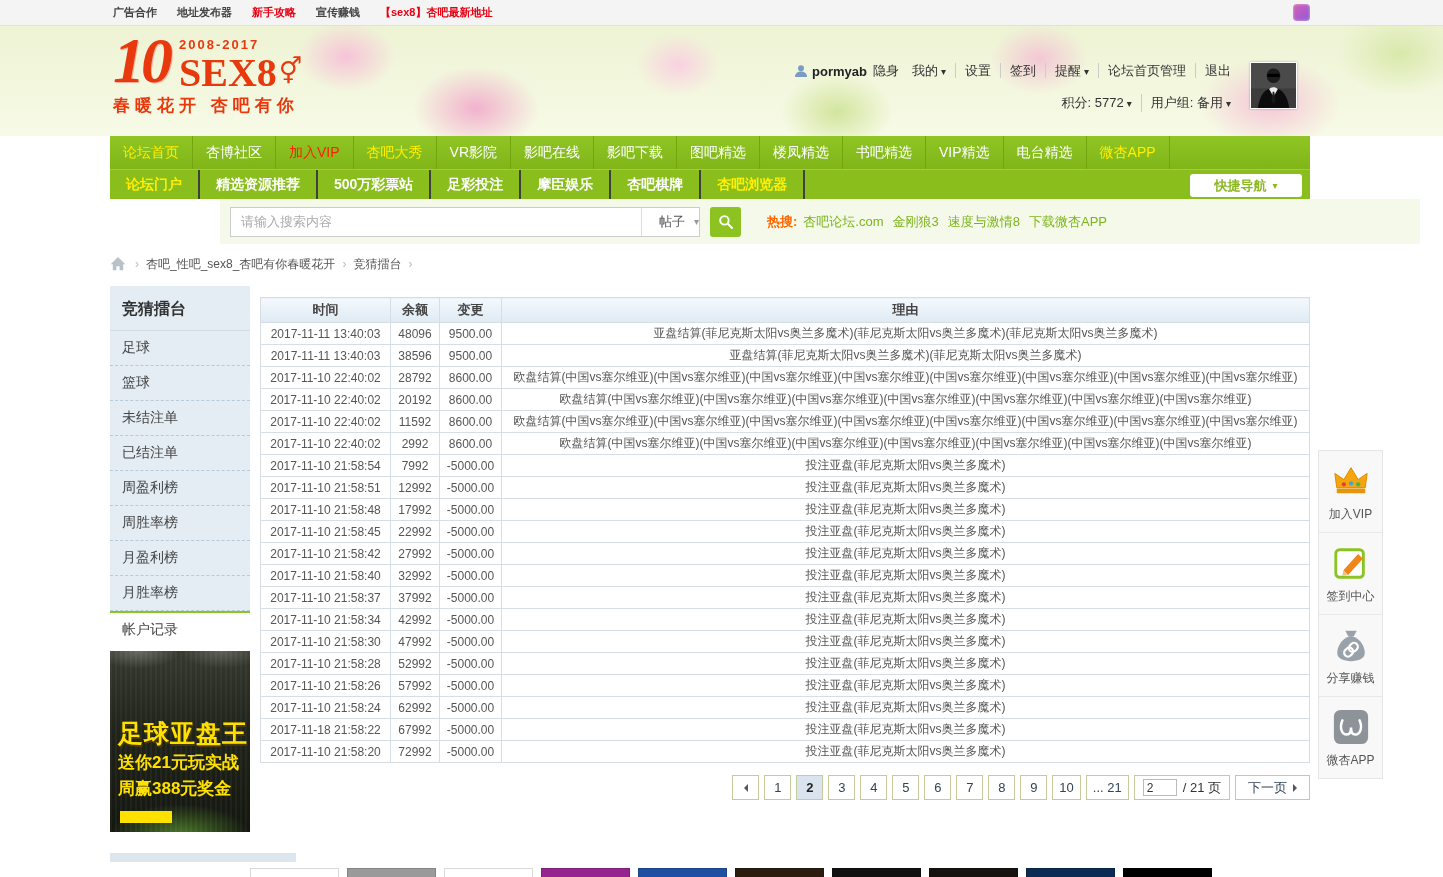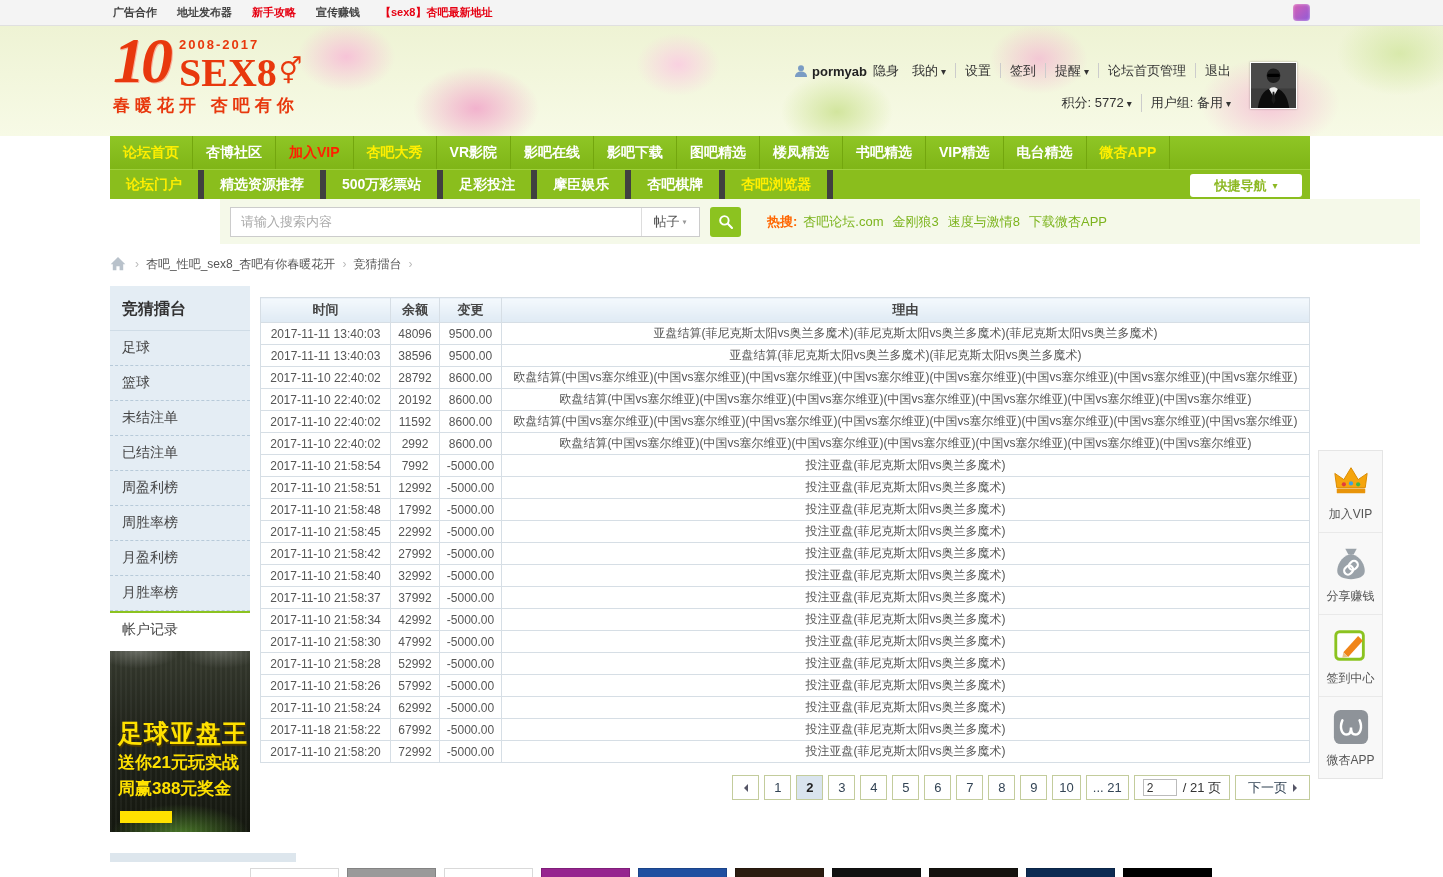--- a/index.html
+++ b/index.html
@@ -47,42 +47,42 @@
   .hidden-link { color:#333; margin-right:4px; }
   .menu-item { padding:0 9px; border-left:1px solid #ccc; color:#333; white-space:nowrap; }
   .menu-item:first-child { border-left:none; }
   .user-row1 .menu-item a, .menu-item span { color:#333; }
   .caret { color:#999; font-size:10px; margin-left:3px; }
   .avatar { width:47px; height:47px; border:1px solid #fff; box-shadow:0 0 2px rgba(0,0,0,.3); }
 
   
   .navwrap { width:1200px; margin-left:110px; }
   .nav1 { height:33px; background:linear-gradient(#8fc625,#7fb517); display:flex; align-items:stretch; }
-  .nav1 .nav-link { display:flex; align-items:center; padding:0 13px; font-size:14px; font-weight:bold;
+  .nav1 .nav-link { display:flex; align-items:center; padding:0 13px; font-size:14px; font-weight:normal;
     border-right:1px solid #73a60e; }
   .nav2 { position:relative; height:30px; background:#8abe1d; border-top:1px solid #9ed03a;
     display:flex; align-items:stretch; }
   .nav2 .nav-link { display:flex; align-items:center; padding:0 16px; font-size:14px; font-weight:bold;
-    border-right:6px solid #404040; }
+    border-right:2px solid #404040; }
   .c-white { color:#fff; } .c-yellow { color:#ffef00; } .c-red { color:#ff2000; }
   #nav-secondary { display:flex; align-items:stretch; }
   .quick-nav { position:absolute; right:8px; top:4px; width:112px; height:23px; background:#fff;
     border-radius:3px; display:flex; align-items:center; justify-content:center; gap:6px;
     font-size:13px; font-weight:bold; color:#8cb822; }
   .qcaret { color:#8cb822; font-size:10px; }
 
   
   .search-row { width:1200px; margin-left:110px; height:45px; background:#f5f9e9;
     display:flex; align-items:center; padding-left:10px; }
   .search-box { display:flex; width:470px; height:30px; background:#fff; border:1px solid #ccc; }
   .search-box input { flex:1; border:none; outline:none; padding:0 10px; font-size:13px; color:#333;
     font-family:"Liberation Sans","DejaVu Sans",sans-serif; }
   .search-box input::placeholder { color:#aaa; }
   .search-select { width:58px; border-left:1px solid #ddd; display:flex; align-items:center;
-    justify-content:center; gap:2px; font-size:13px; color:#555; cursor:pointer;font-family:Liberation Mono, monospace; }
+    justify-content:flex-end; gap:9px; font-size:13px; color:#555; cursor:pointer; }
   .scaret { color:#999; font-size:10px; }
   .search-btn { width:31px; height:30px; margin-left:10px; background:#8cc320; border:none;
     border-radius:3px; display:flex; align-items:center; justify-content:center; cursor:pointer; }
   .hot { margin-left:26px; font-size:13px; display:flex; align-items:center; }
   .hot-label { color:#f60; font-weight:bold; margin-right:6px; }
   .hot-link { color:#7cb41d; margin-right:9px; }
 
   
   .breadcrumb { margin:12px 0 10px 110px; height:20px; display:flex; align-items:flex-start; font-size:12px; }
   .home { display:inline-flex; margin-right:2px; cursor:pointer; }
@@ -471,39 +471,39 @@
           <circle cx="12.5" cy="23.5" r="2.2" fill="#e23c3c"></circle>
           <circle cx="20" cy="22.5" r="2.2" fill="#3ca2e2"></circle>
           <circle cx="27.5" cy="23.5" r="2.2" fill="#41b649"></circle>
         </svg>
       </div>
       <div class="float-label">加入VIP</div>
     </div>
     <div class="float-item">
       <div class="float-icon">
         <svg viewBox="0 0 40 40" width="38" height="38">
+          <rect x="4" y="6" width="29" height="29" rx="4" fill="#fff" stroke="#8bc320" stroke-width="3"></rect>
+          <path d="M12 27.5 L27.5 10.5 L32.5 15.5 L17 32.5 Z" fill="#f08519"></path>
+          <path d="M12 27.5 L10.8 33.5 L17 32.5 Z" fill="#e8c38a"></path>
+        </svg>
+      </div>
+      <div class="float-label">签到中心</div>
+    </div>
+    <div class="float-item">
+      <div class="float-icon">
+        <svg viewBox="0 0 40 40" width="38" height="38">
           <path d="M14 5 h12 l-3.2 6 h-5.6 Z" fill="#9aa2a9"></path>
           <path d="M20 10.5 C8.5 13 5.5 23.5 5.5 28.5 c0 6 7 8.5 14.5 8.5 s14.5-2.5 14.5-8.5 c0-5-3-15.5-14.5-18Z" fill="#9aa2a9"></path>
           <g transform="rotate(-45 20 25)">
             <rect x="11.5" y="21" width="10" height="8" rx="4" fill="none" stroke="#fff" stroke-width="2.3"></rect>
             <rect x="18.5" y="21" width="10" height="8" rx="4" fill="none" stroke="#fff" stroke-width="2.3"></rect>
           </g>
         </svg>
       </div>
       <div class="float-label">分享赚钱</div>
-    </div>
-    <div class="float-item">
-      <div class="float-icon">
-        <svg viewBox="0 0 40 40" width="38" height="38">
-          <rect x="4" y="6" width="29" height="29" rx="4" fill="#fff" stroke="#8bc320" stroke-width="3"></rect>
-          <path d="M12 27.5 L27.5 10.5 L32.5 15.5 L17 32.5 Z" fill="#f08519"></path>
-          <path d="M12 27.5 L10.8 33.5 L17 32.5 Z" fill="#e8c38a"></path>
-        </svg>
-      </div>
-      <div class="float-label">签到中心</div>
     </div>
     <div class="float-item">
       <div class="float-icon">
         <svg viewBox="0 0 40 40" width="38" height="38">
           <rect x="2" y="2" width="36" height="36" rx="7" fill="#8e9399"></rect>
           <path d="M11 13 c-3.5 8 -0.5 15 4.5 15 c4 0 4.5-4.5 4.5-7.5 c0 3 0.5 7.5 4.5 7.5 c5 0 8-7 4.5-15" fill="none" stroke="#fff" stroke-width="2.6" stroke-linecap="round"></path>
         </svg>
       </div>
       <div class="float-label">微杏APP</div>
     </div>

